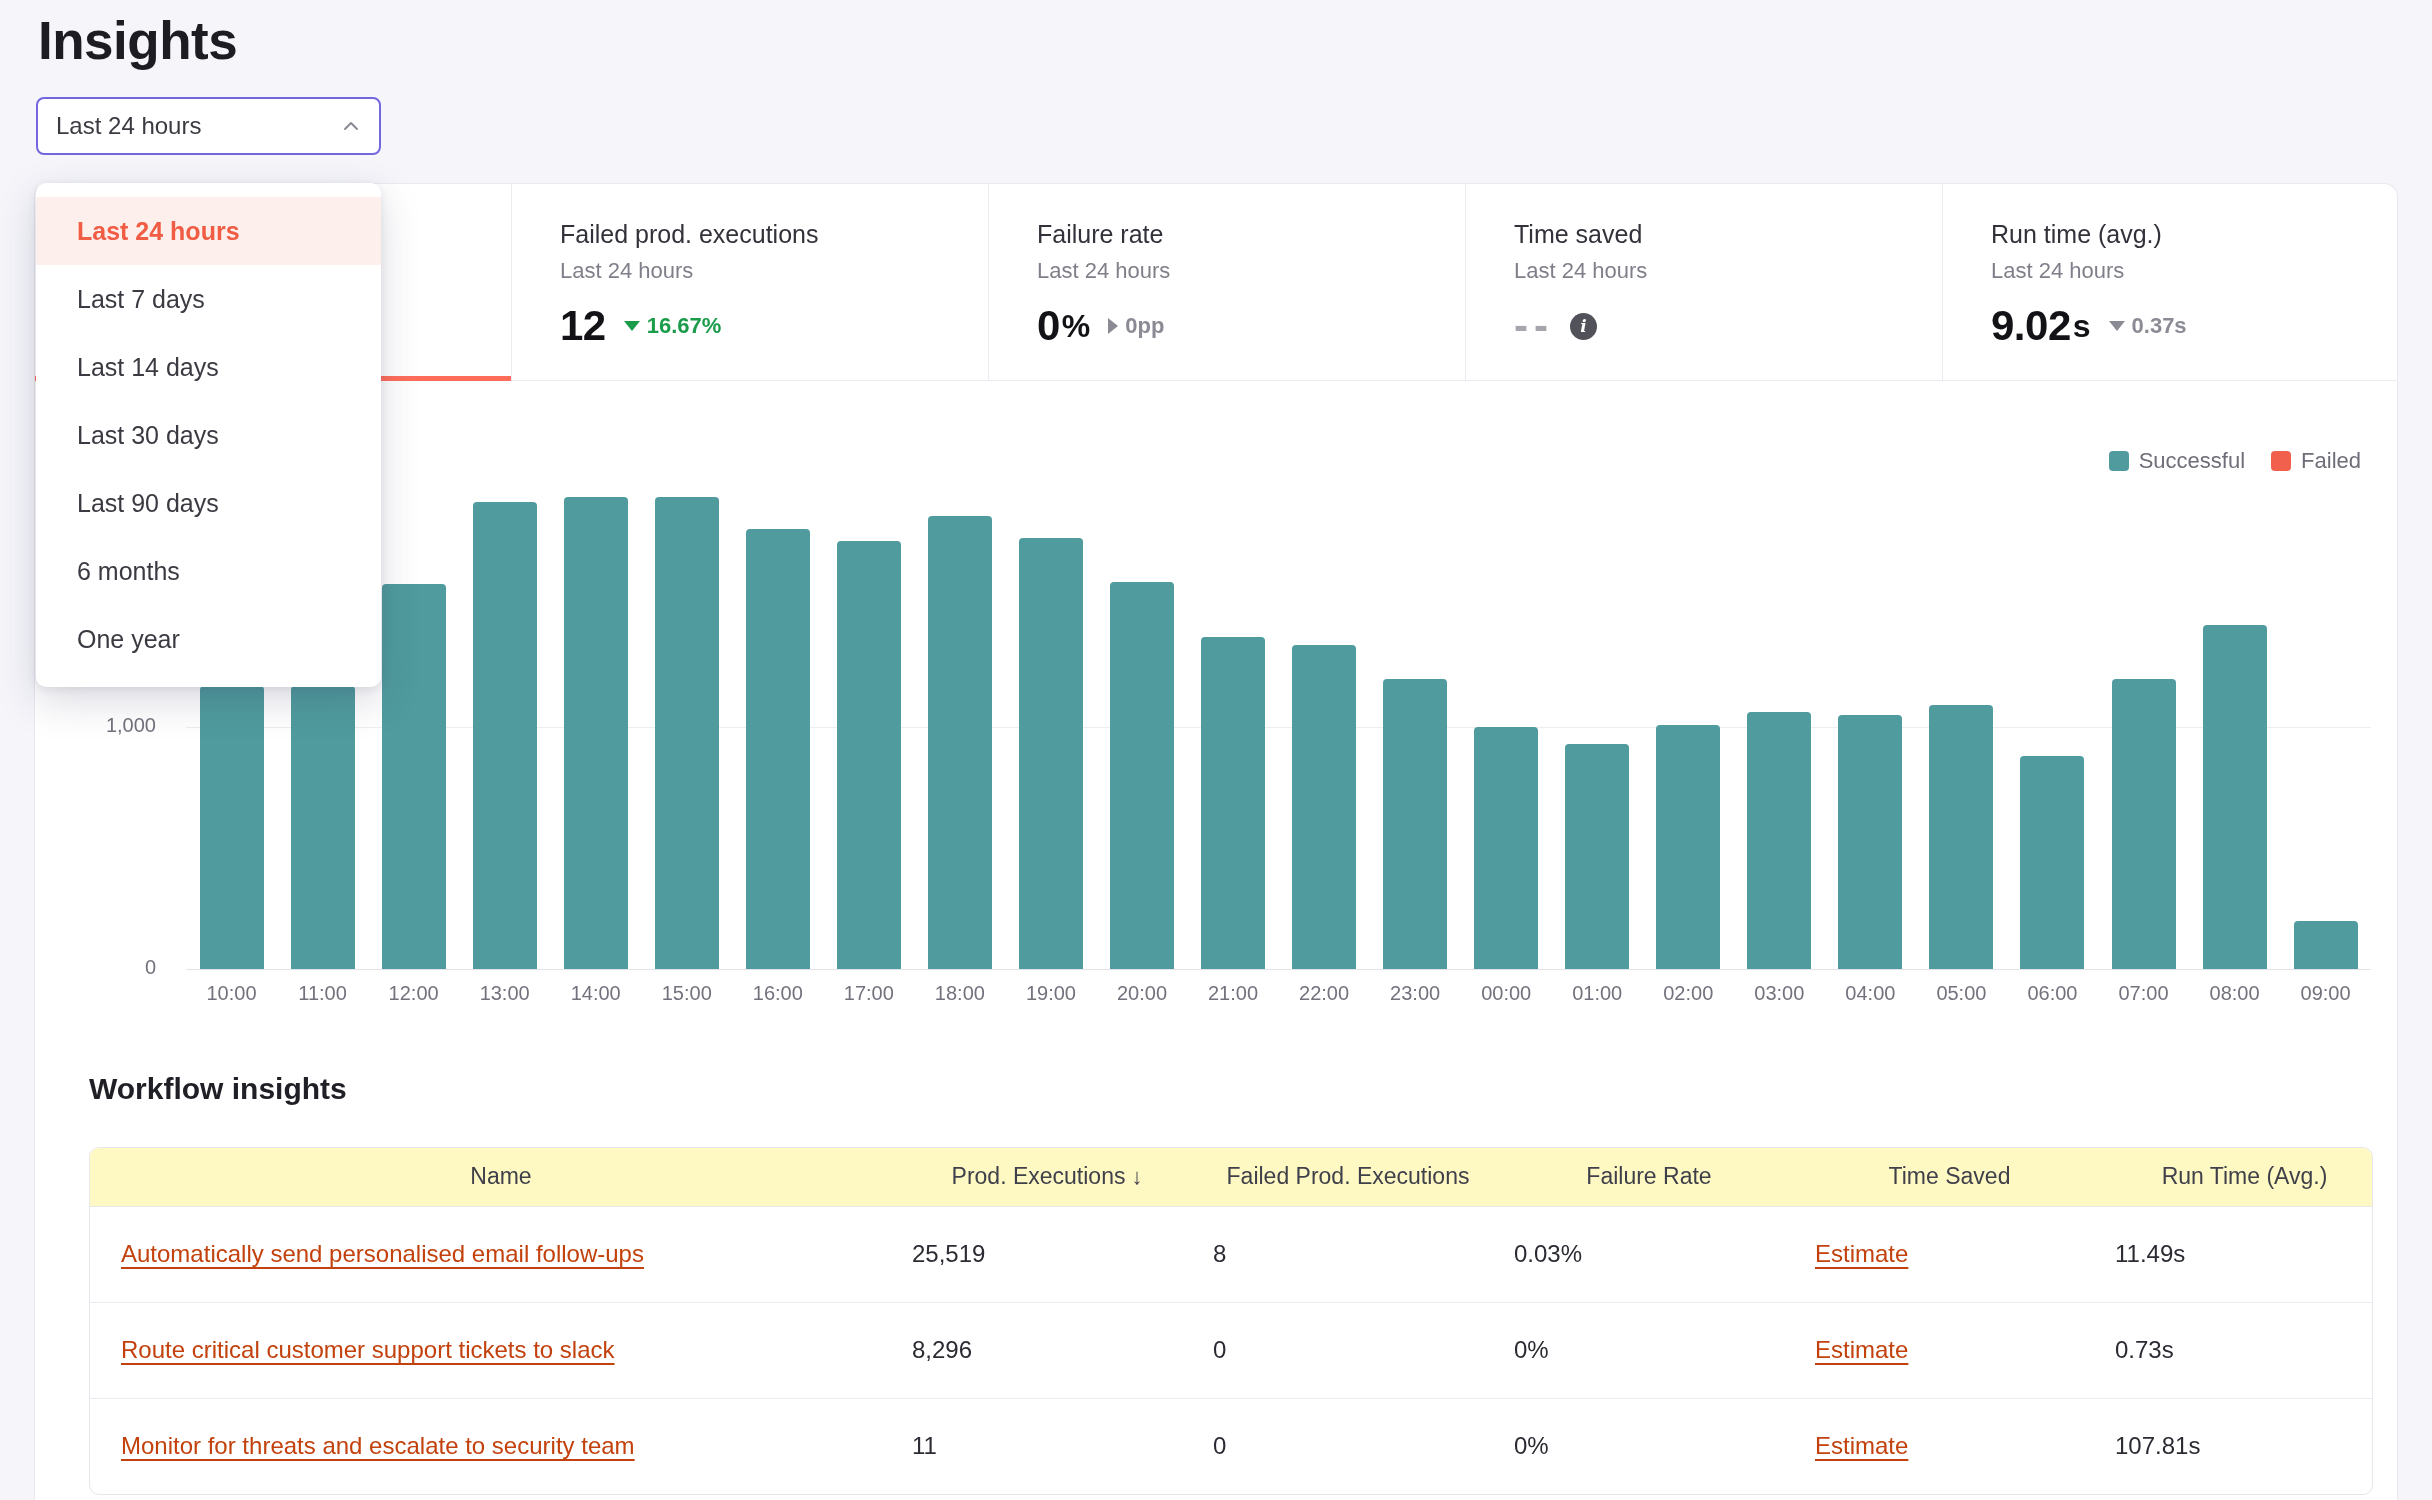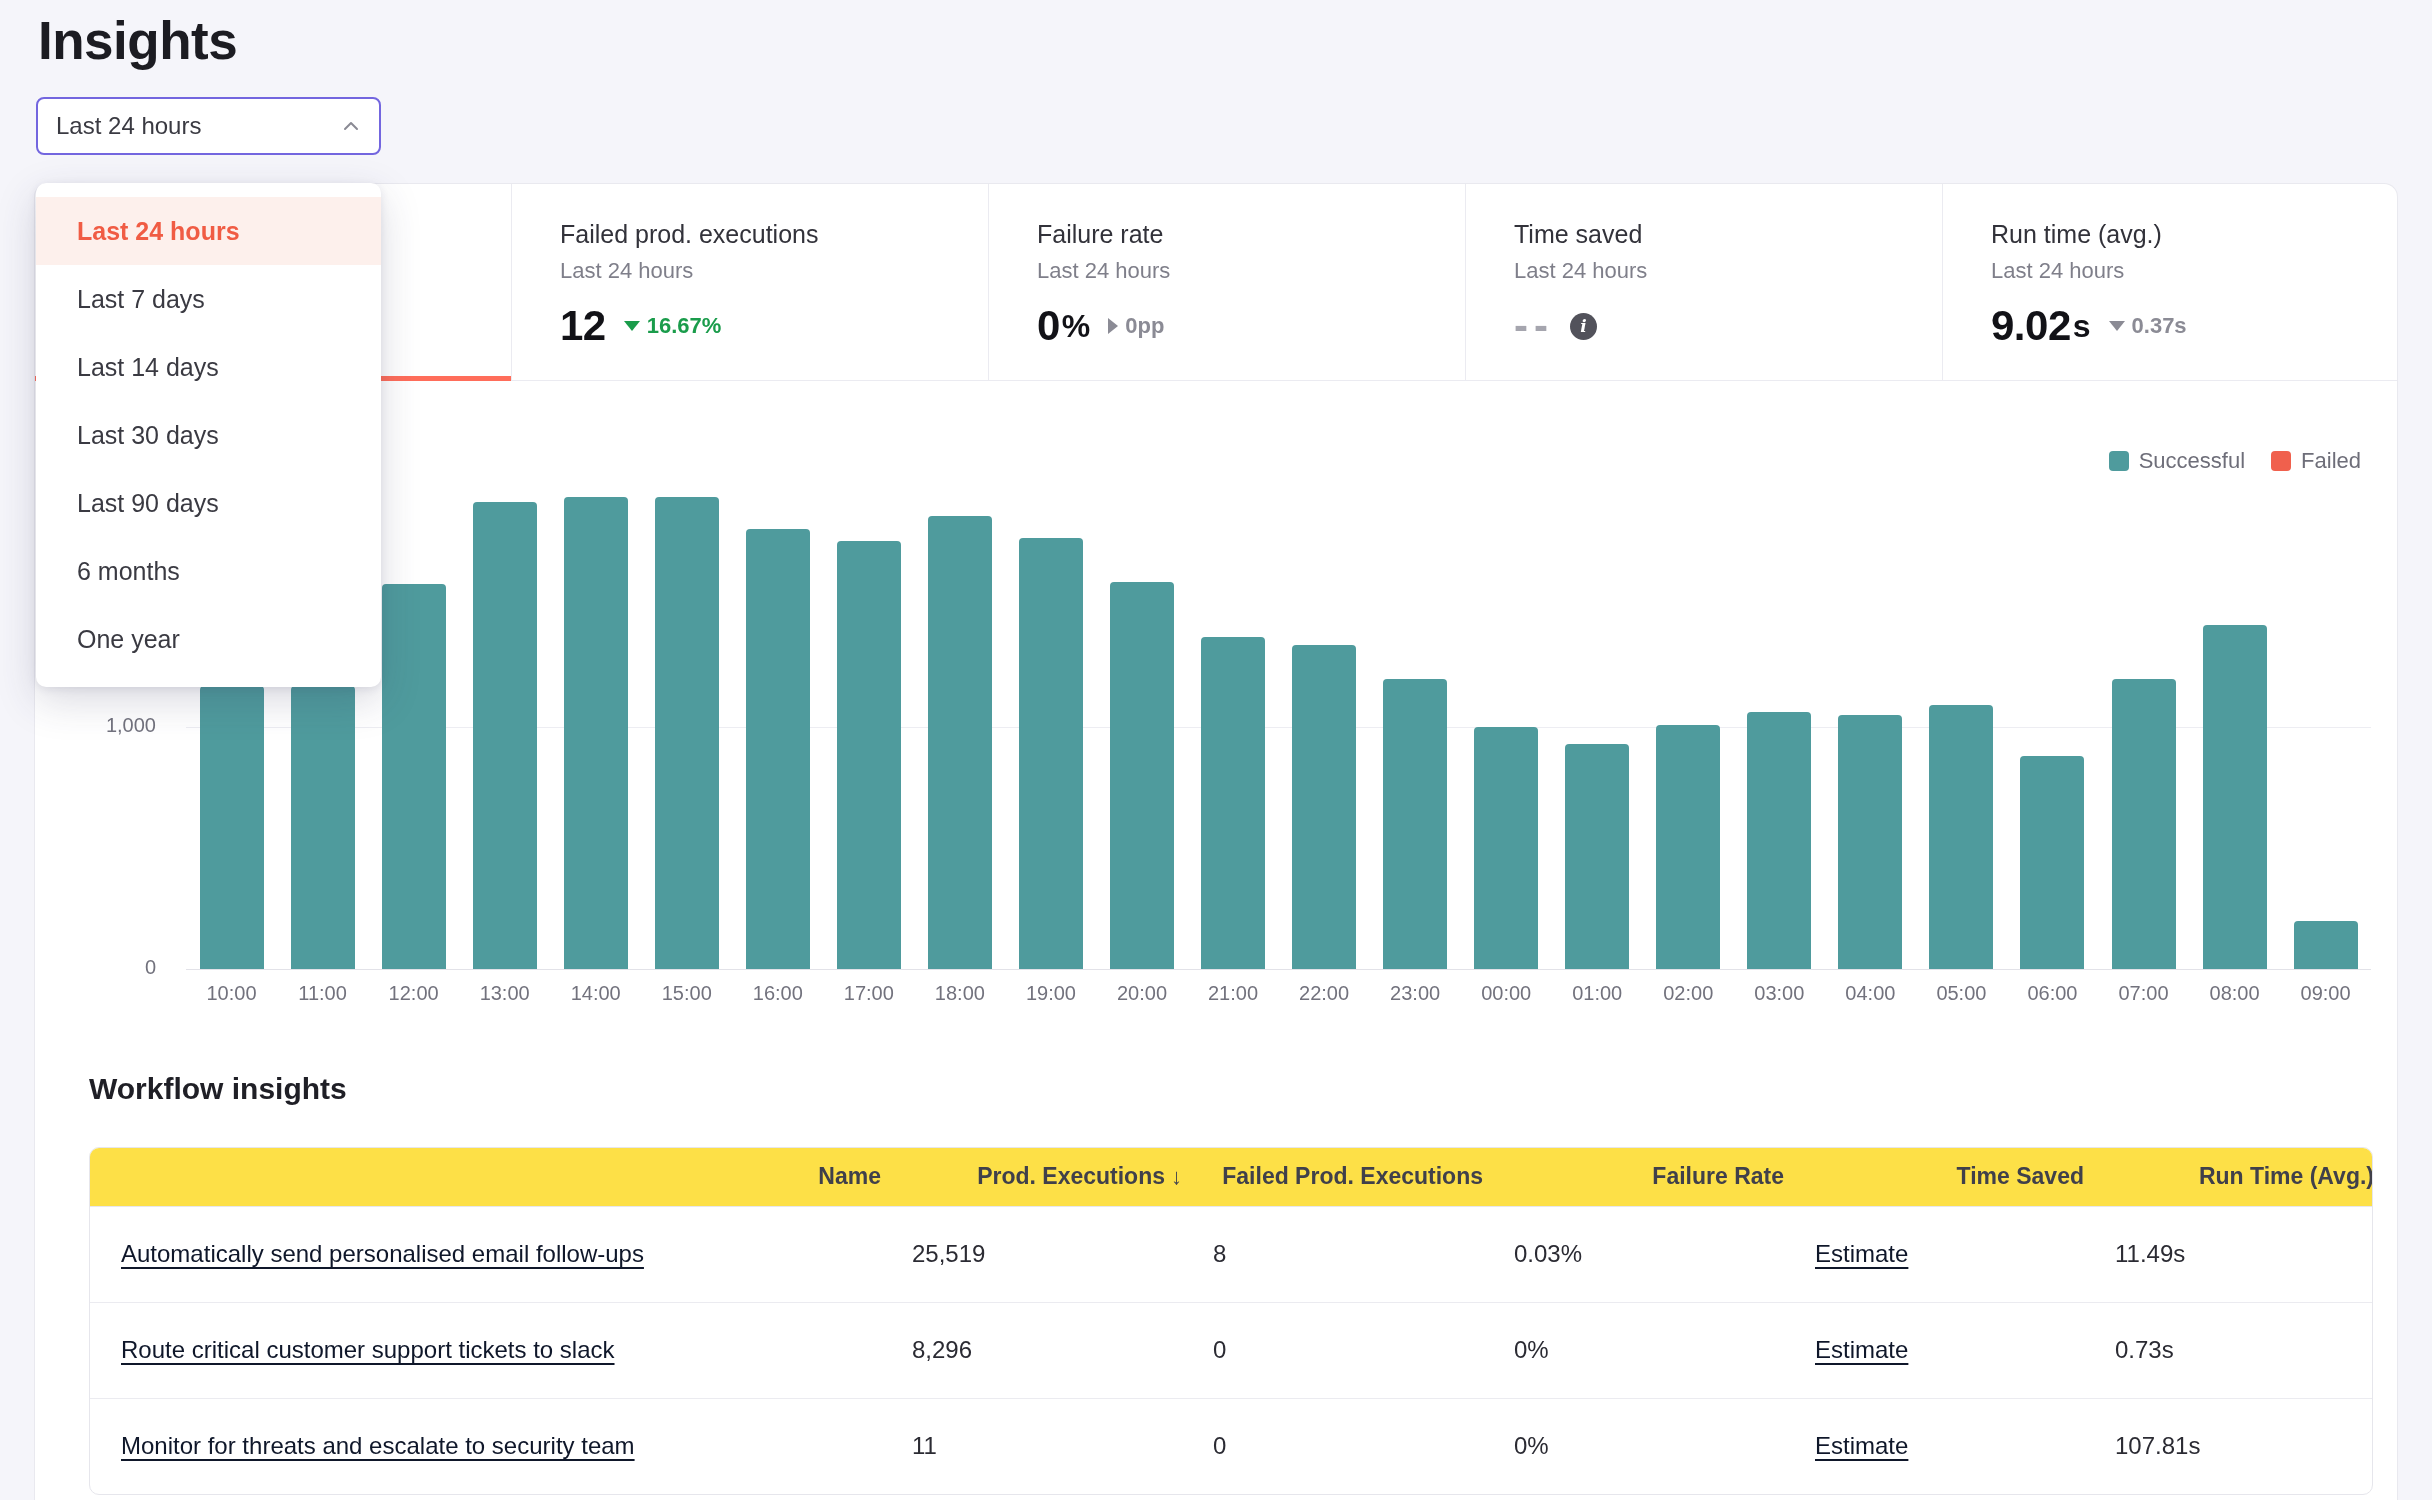--- a/index.html
+++ b/index.html
@@ -59,25 +59,25 @@
   .bar-slot { flex:1; display:flex; justify-content:center; }
   .bar { width:64px; background:#4f9b9d; border-radius:4px 4px 0 0; }
   .xlabels { position:absolute; left:186px; top:982px; width:2185px; display:flex; z-index:3; }
   .xlabel { flex:1; text-align:center; font-size:20px; color:#72727d; }
 
   
   .section-heading { position:absolute; left:89px; top:1072px; font-size:30px; font-weight:700; color:#1f1f26; z-index:4; }
   .table-card { position:absolute; left:89px; top:1147px; width:2284px; background:#fff;
     border:1px solid #e6e6ec; border-radius:10px; overflow:hidden; z-index:4; }
   table { width:100%; border-collapse:collapse; table-layout:fixed; }
-  th { height:58px; background:#fde047; text-align:right; padding-left:31px; font-size:23px; font-weight:700;
+  th { height:58px; background:#fef9c3; text-align:center; padding-left:31px; font-size:23px; font-weight:400;
     color:#40404a; border-bottom:1px solid #e7e7ed; cursor:pointer; white-space:nowrap; }
   td { height:96px; padding-left:31px; font-size:24px; color:#2b2b33; white-space:nowrap; overflow:hidden; }
   tr.data-row + tr.data-row td { border-top:1px solid #ebebf0; }
-  .wf-link { color:#0f172a; text-decoration:underline; text-underline-offset:5px; cursor:pointer; }
+  .wf-link { color:#c2410c; text-decoration:underline; text-underline-offset:5px; cursor:pointer; }
   .sort-arrow { margin-left:6px; font-size:22px; color:#45454e; }
 </style>
 </head>
 <body>
 
 <div class="page">
 
   <h1 class="page-title">Insights</h1>
 
   <div class="panel">

